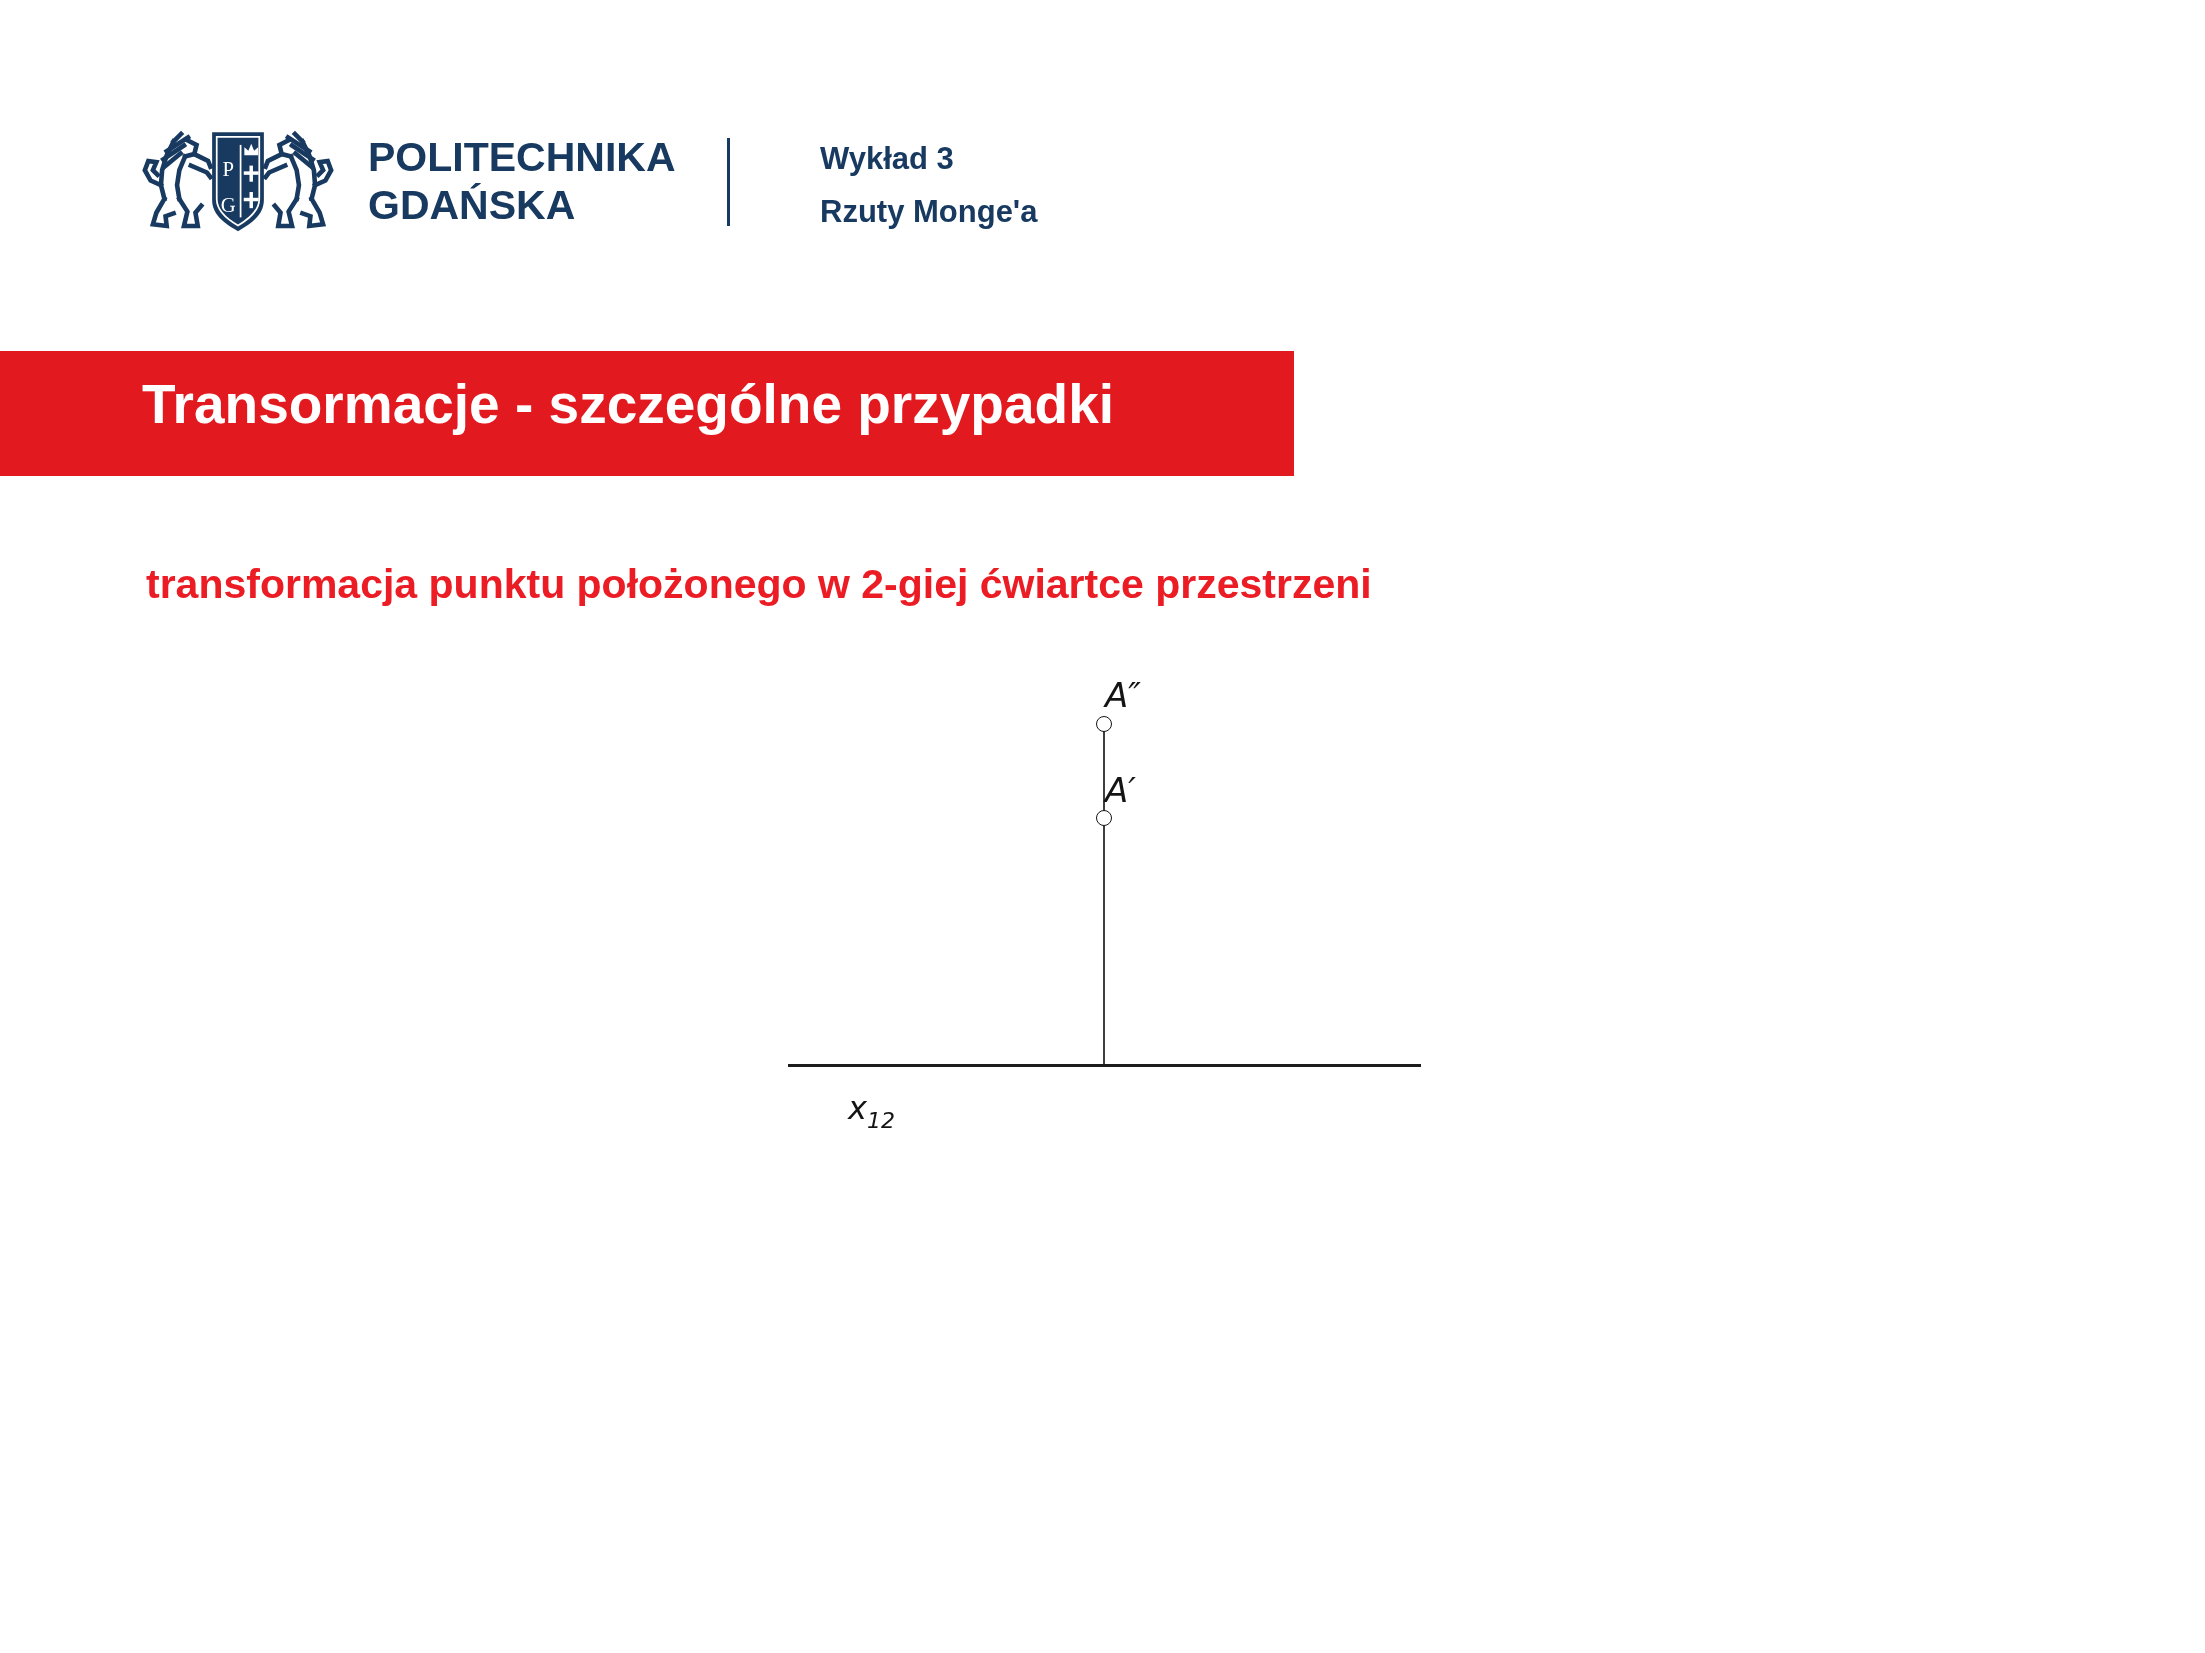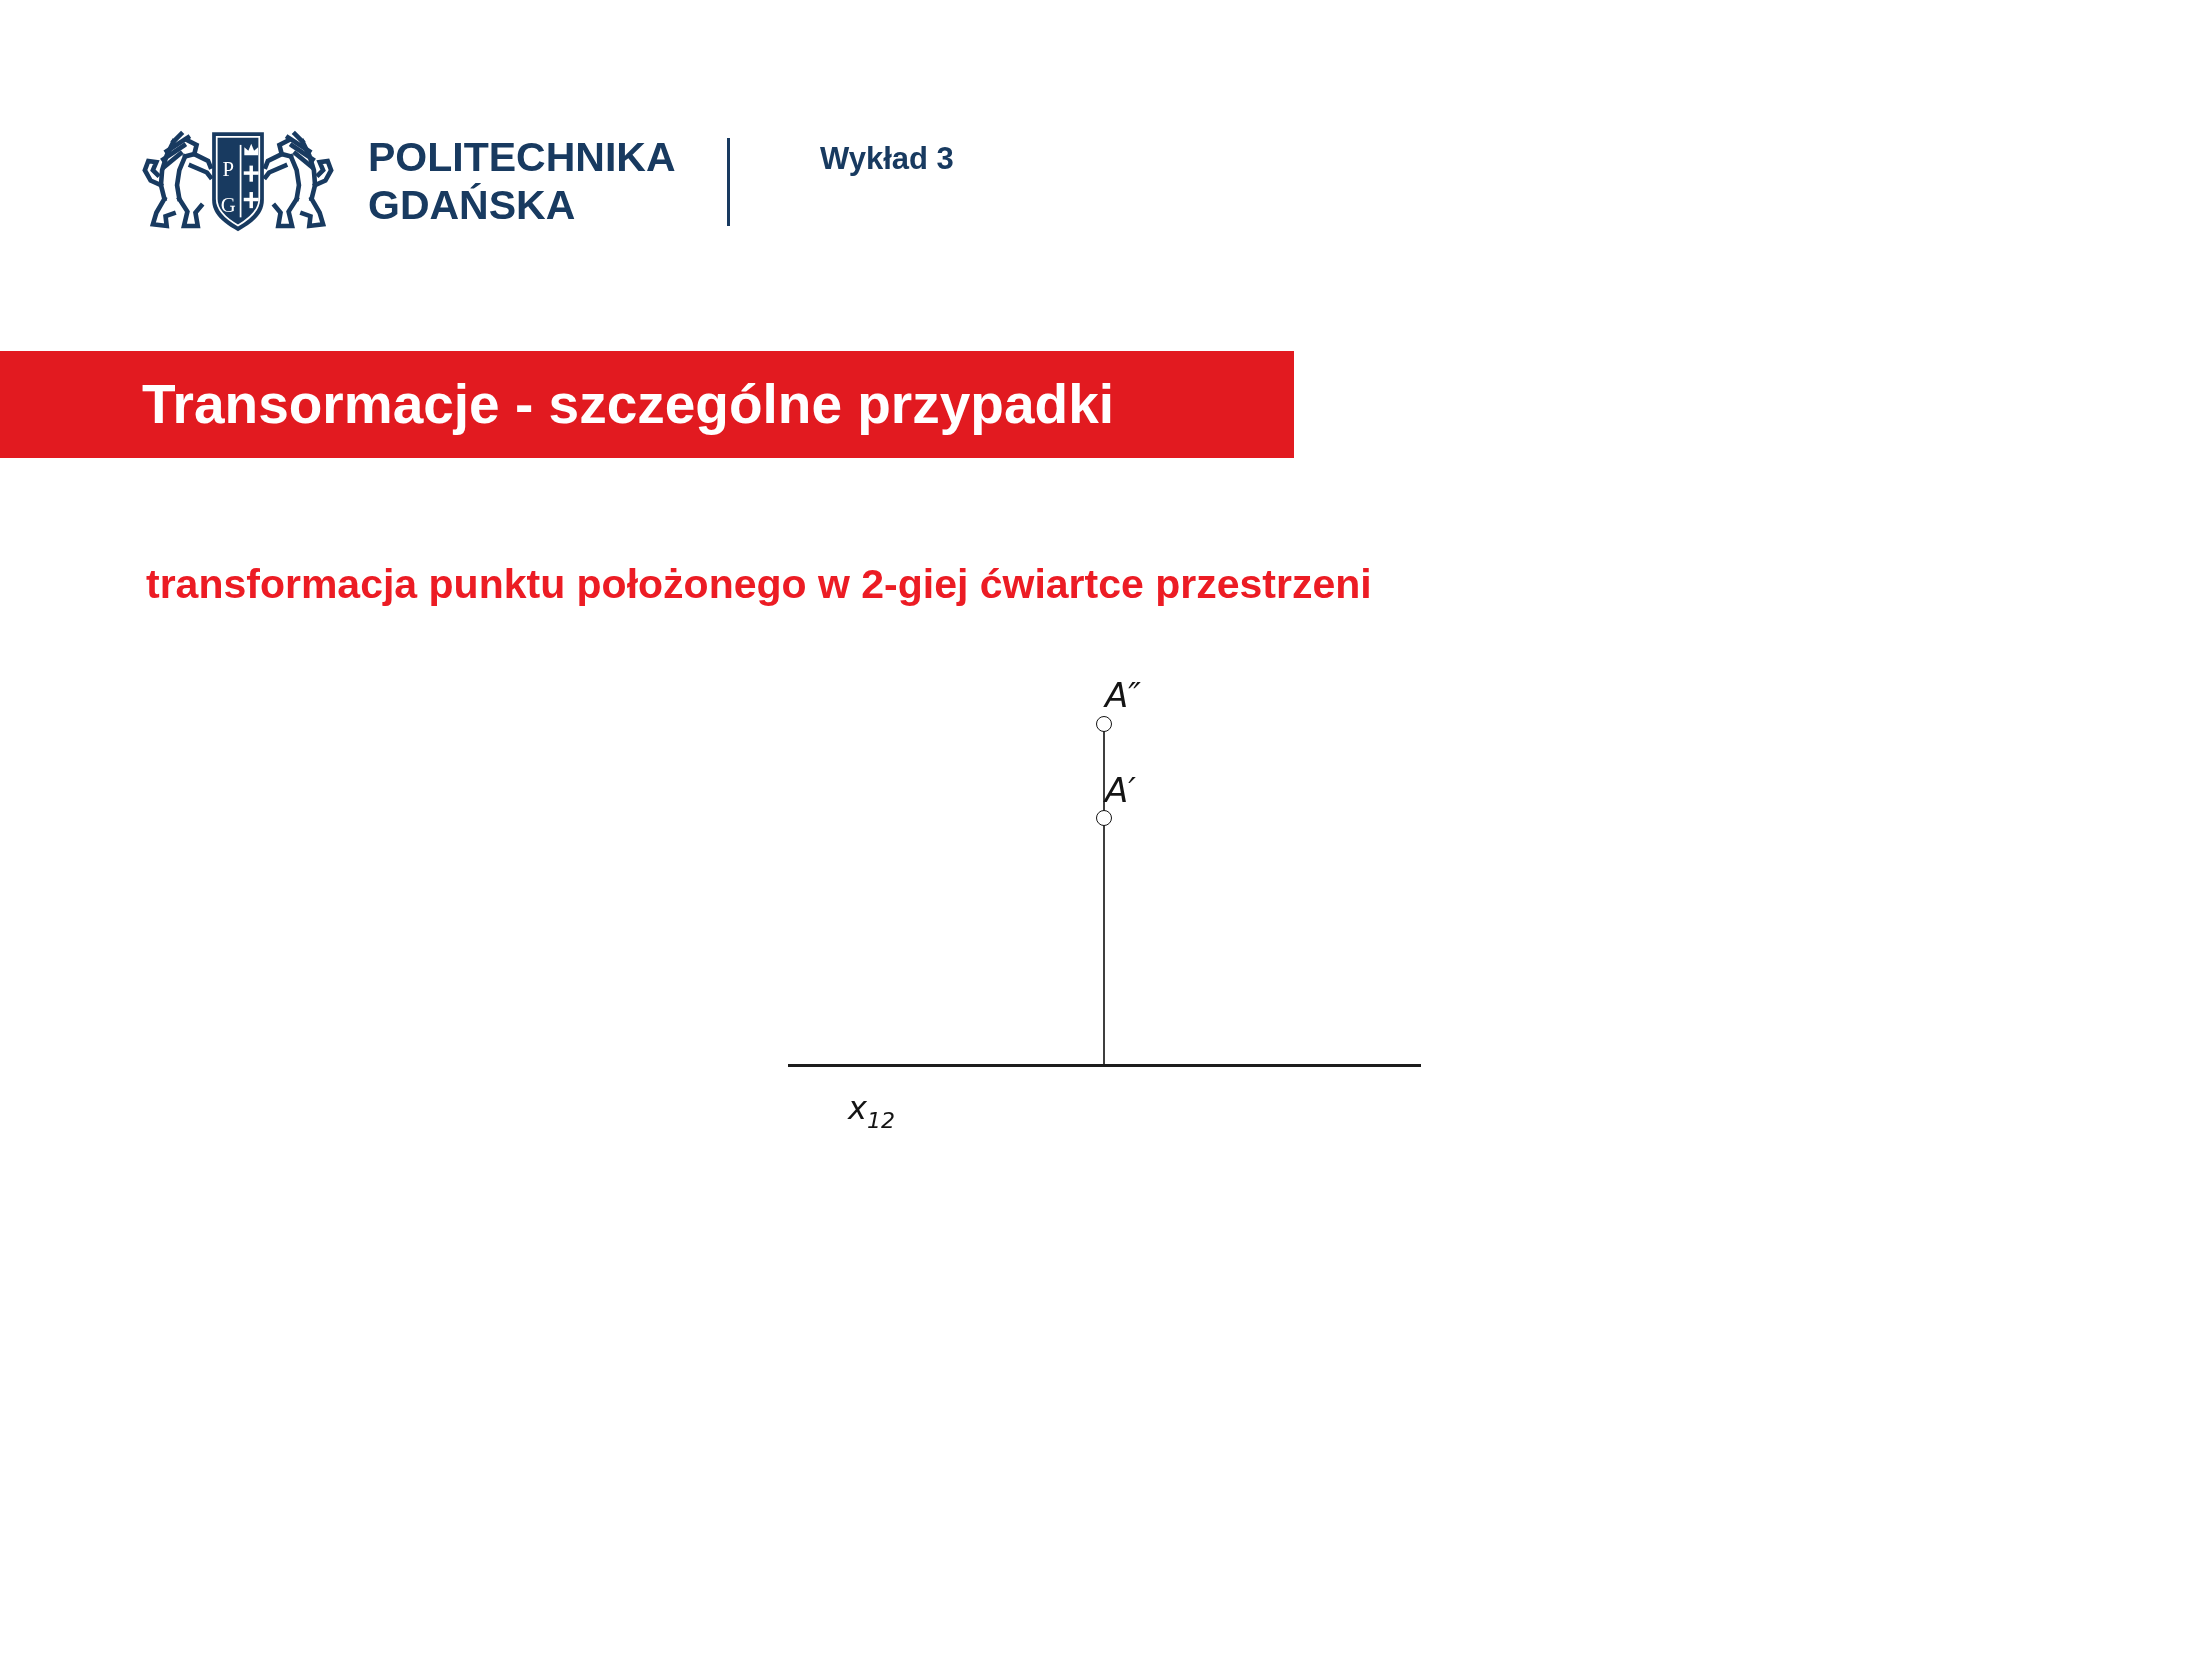--- a/index.html
+++ b/index.html
@@ -43,21 +43,21 @@
     font-weight: bold;
     font-size: 31px;
     line-height: 53px;
     white-space: nowrap;
   }
 
   
   #title-banner {
     position: absolute;
     left: 0; top: 351px;
-    width: 1294px; height: 107px;
+    width: 1294px; height: 125px;
     background: #E21A20;
   }
   #title-banner .banner-text {
     display: block;
     padding-left: 142px;
     line-height: 107px;
     font-size: 55px;
     font-weight: bold;
     color: #ffffff;
     white-space: nowrap;
@@ -191,20 +191,21 @@
 
   <div id="university-name">
     <div>POLITECHNIKA</div>
     <div>GDAŃSKA</div>
   </div>
 
   <div id="header-divider"></div>
 
   <div id="lecture-title">
     <div>Wykład 3</div>
+    <div>Rzuty Monge'a</div>
   </div>
 
   <div id="title-banner">
     <span class="banner-text">Transormacje - szczególne przypadki</span>
   </div>
 
   <div id="subtitle">transformacja punktu położonego w 2-giej ćwiartce przestrzeni</div>
 
   <div>
     <div class="diag-vline"></div>

